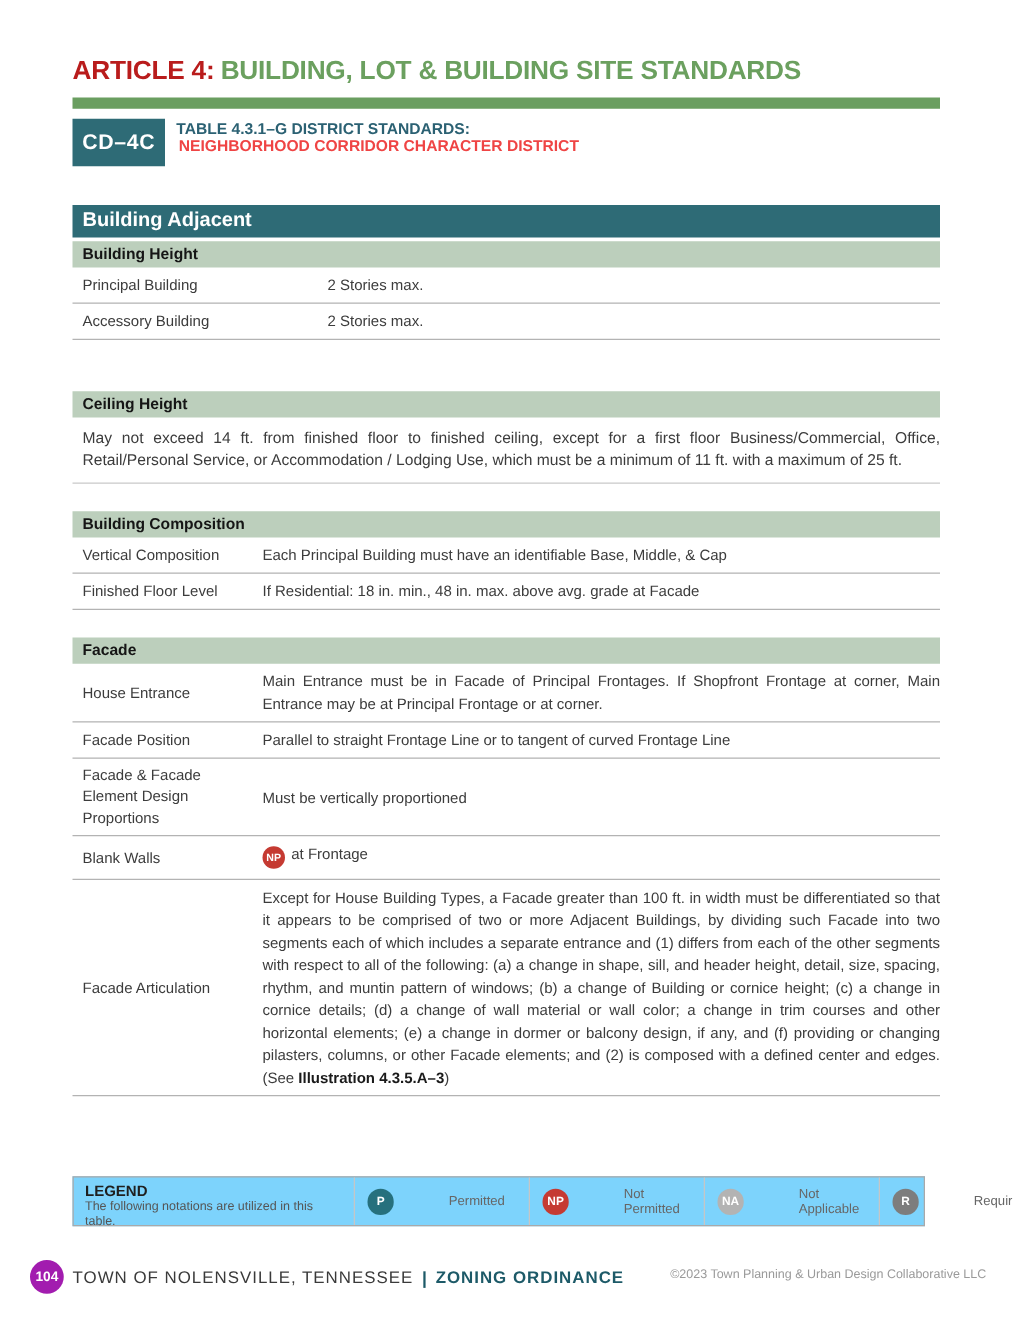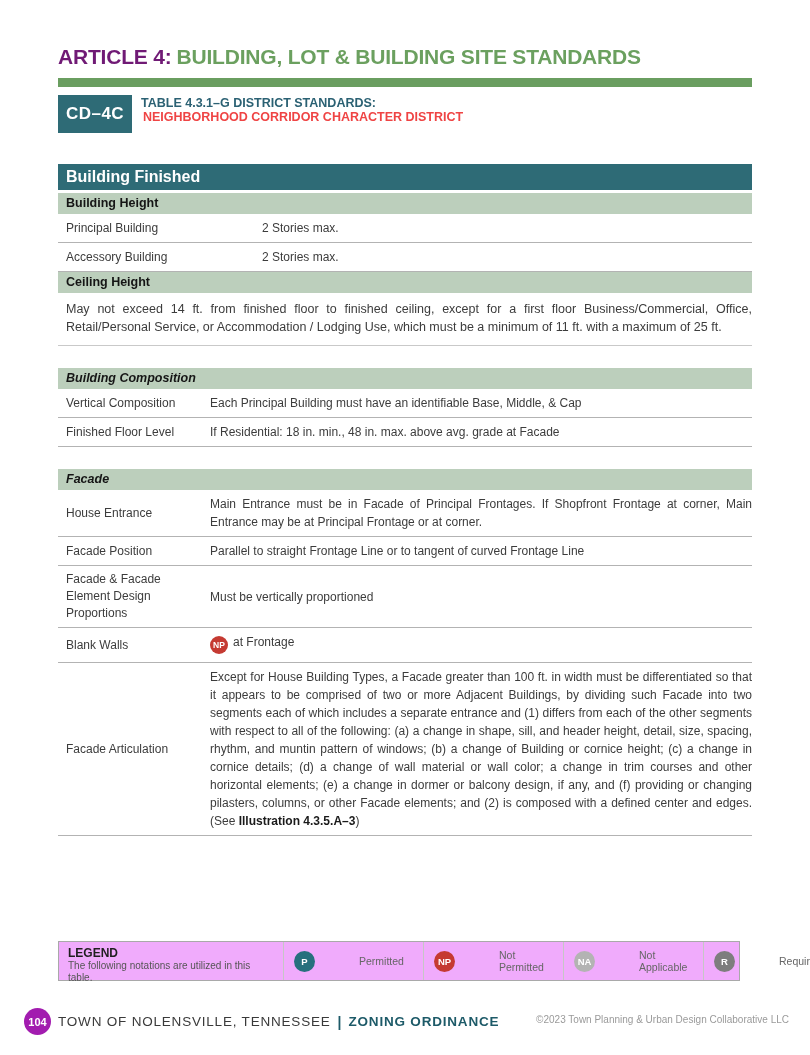--- a/index.html
+++ b/index.html
@@ -2,52 +2,52 @@
 <html><head>
 <meta charset="utf-8">
 <style>
   html,body{margin:0;padding:0;background:#fff;}
   body{width:810px;height:1055px;font-family:"Liberation Sans",sans-serif;position:relative;overflow:hidden;color:#3c3c3c;}
   .page{position:relative;width:810px;height:1055px;background:#fff;}
   .content{margin:0 58px;width:694px;}
 
   
   h1.title{margin:0;padding-top:44px;font-size:21px;font-weight:bold;letter-spacing:-0.2px;line-height:25px;}
-  .t-teal{color:#701a75;text-align:right;}
+  .t-teal{color:#b91c1c;text-align:right;}
   .t-green{color:#6ba05f;margin-left:5px;}
   .green-bar{height:9px;background:#6a9e60;margin-top:9px;}
   .badge-row{display:flex;margin-top:8px;align-items:flex-start;}
   .district-badge{background:#2e6b76;color:#fff;font-weight:bold;font-size:17px;letter-spacing:0.5px;width:74px;height:38px;display:flex;align-items:center;justify-content:center;flex:0 0 auto;}
   .table-title{padding-left:9px;padding-top:1px;}
   .tt1{color:#2b6173;font-weight:bold;font-size:12.5px;line-height:14px;}
   .tt2{color:#ef4444;font-weight:bold;font-size:12.5px;line-height:14px;padding-left:2px;}
 
   
   .teal-band{margin-top:31px;background:#2e6b76;color:#fff;font-weight:bold;font-size:16px;height:26px;line-height:26px;padding-left:8px;}
   .green-band{background:#bccfbc;color:#151515;font-weight:bold;font-size:12.5px;height:21px;line-height:21px;padding-left:8px;}
   .green-band.bh{margin-top:3px;}
-  .gap-lg{}
-  .gap-md{margin-top:22px;font-style:italic;}
+  .gap-lg{margin-top:41px;}
+  .gap-md{margin-top:22px;}
 
   
   .row{display:flex;align-items:center;border-bottom:1px solid #b3b3b3;font-size:12px;color:#3c3c3c;}
   .row .label{flex:0 0 auto;padding:5px 4px 5px 8px;box-sizing:border-box;line-height:17px;}
   .row.w200 .label{width:204px;}
   .row.w150 .label{width:152px;}
   .row .value{flex:1 1 auto;padding:5px 0;line-height:18px;}
   .row .value.just{text-align:justify;}
   .para{border-bottom:1px solid #c9c9c9;font-size:12.5px;line-height:18px;padding:7px 0 9px 8px;text-align:justify;color:#3c3c3c;}
   .bold-ref{font-weight:bold;color:#1a1a1a;}
 
   
   .np-badge{display:inline-flex;align-items:center;justify-content:center;width:18px;height:18px;border-radius:50%;background:#c53a32;color:#fff;font-size:8.5px;font-weight:bold;margin-right:5px;vertical-align:-5px;position:relative;top:-3px;}
   .blankwalls-value{padding:5px 0 4px 0;line-height:20px;}
 
   
-  .legend{position:absolute;left:58px;top:941px;width:682px;height:40px;border:1px solid #a9a9a9;display:flex;box-sizing:border-box;background:#f0abfc;}
+  .legend{position:absolute;left:58px;top:941px;width:682px;height:40px;border:1px solid #a9a9a9;display:flex;box-sizing:border-box;background:#7dd3fc;}
   .legend-textcell{flex:0 0 224px;padding:4px 8px 0 9px;box-sizing:border-box;}
   .legend-title{font-size:12px;font-weight:bold;color:#1f1f1f;line-height:14px;}
   .legend-sub{font-size:10px;color:#555;line-height:12px;}
   .legend-item{display:flex;align-items:center;border-left:1px solid #c6c6c6;padding:0 6px 0 10px;box-sizing:border-box;}
   .legend-item .circle{width:21px;height:21px;border-radius:50%;color:#fff;font-size:9.5px;font-weight:bold;display:flex;align-items:center;justify-content:center;flex:0 0 auto;}
   .legend-item .lbl{font-size:10.5px;color:#666;line-height:12px;margin-left:8px;width:58px;padding-left:36px;}
   .c-p{background:#26707d;}
   .c-np{background:#c53a32;}
   .c-na{background:#b3b3b3;}
   .c-r{background:#7d7d7d;}
@@ -78,21 +78,21 @@
     <div class="green-bar"></div>
 
     <div class="badge-row">
       <div class="district-badge">CD–4C</div>
       <div class="table-title">
         <div class="tt1">TABLE 4.3.1–G DISTRICT STANDARDS:</div>
         <div class="tt2">NEIGHBORHOOD CORRIDOR CHARACTER DISTRICT</div>
       </div>
     </div>
 
-    <div class="teal-band">Building Finished</div>
+    <div class="teal-band">Building Adjacent</div>
 
     <div class="green-band bh">Building Height</div>
     <div class="row w200">
       <div class="label">Principal Building</div>
       <div class="value">2 Stories max.</div>
     </div>
     <div class="row w200">
       <div class="label">Accessory Building</div>
       <div class="value">2 Stories max.</div>
     </div>

